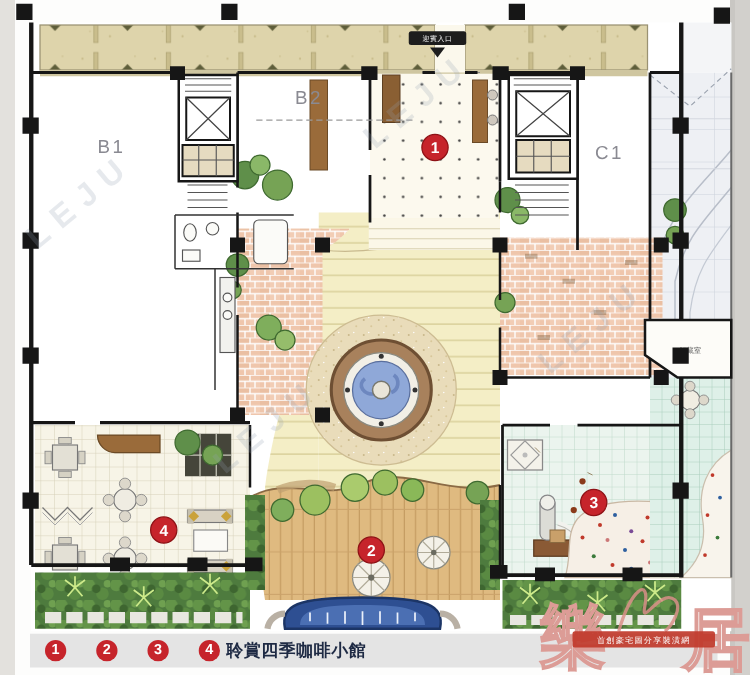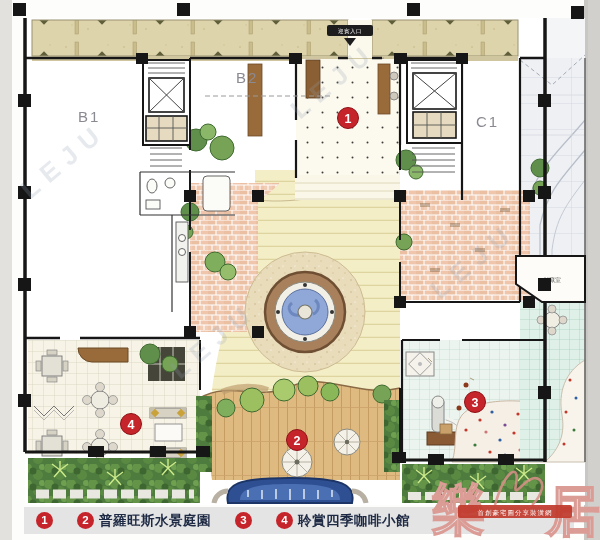--- a/index.html
+++ b/index.html
@@ -430,21 +430,20 @@
     <text class="marker-num" y="4.5">4</text>
   </g>
 </svg>
 
 <div class="legend">
   <div class="legend-item">
     <span class="lnum">1</span>
   </div>
   <div class="legend-item">
     <span class="lnum">2</span>
-    <span class="ltext">普羅旺斯水景庭園</span>
   </div>
   <div class="legend-item">
     <span class="lnum">3</span>
   </div>
   <div class="legend-item">
     <span class="lnum">4</span>
     <span class="ltext">聆賞四季咖啡小館</span>
   </div>
 </div>
 

